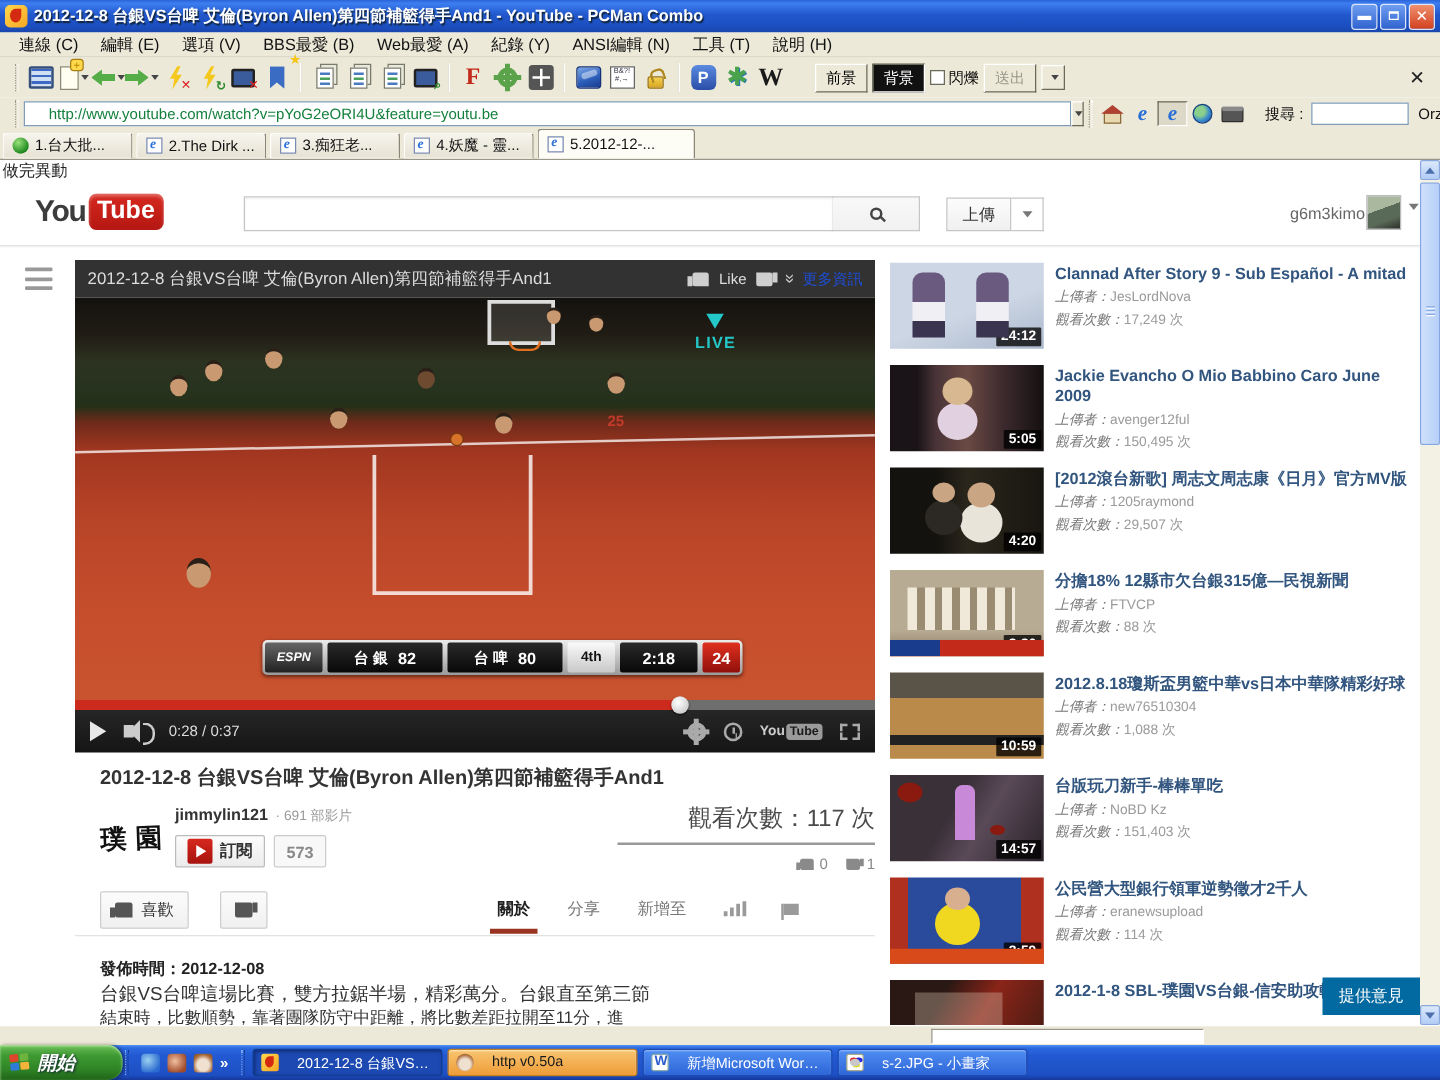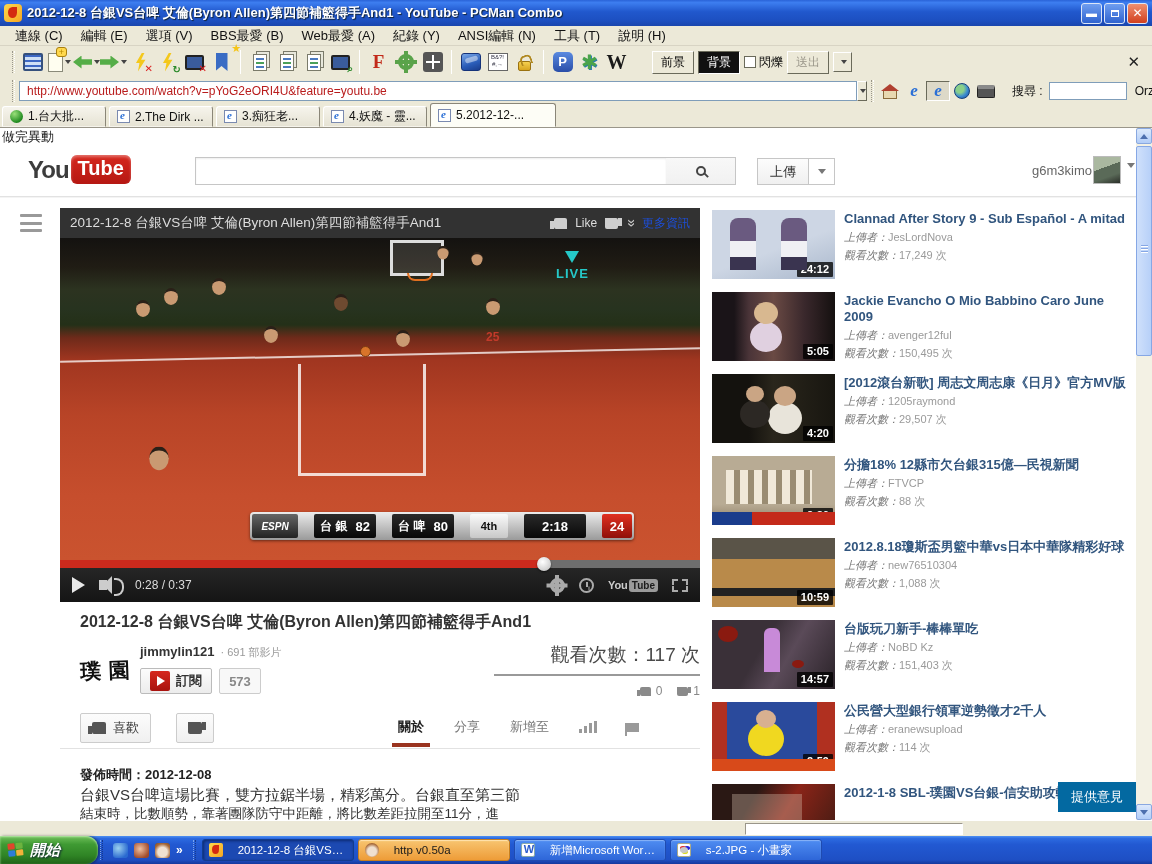--- a/index.html
+++ b/index.html
@@ -61,21 +61,21 @@
   .ic-flower{color:#4aa34a;font-size:20px;line-height:18px;text-shadow:1px 1px 0 #2a7ab0;}
   .ic-W{font-family:"Liberation Serif","DejaVu Serif",serif;font-size:20px;font-weight:bold;color:#1a1a1a;line-height:18px;}
   .fgbg{display:flex;align-items:center;gap:4px;margin-left:22px;font-size:12px;}
   .btn3d{border:1px solid;border-color:#fff #6a6a5a #6a6a5a #fff;background:#ece9d8;padding:2px 8px;}
   .btn3d.pressed{border-color:#6a6a5a #fff #fff #6a6a5a;background:#111;color:#fff;}
   .btn3d.disabled{color:#9a968a;}
   .chk{width:12px;height:12px;background:#fff;border:1px solid #6a6a5a;display:inline-block;vertical-align:-2px;margin-right:3px;}
   .tb-close{margin-left:auto;margin-right:12px;font-size:15px;font-weight:bold;color:#222;}
 
   .addressbar{position:absolute;left:0;top:78px;width:1152px;height:26px;background:#ece9d8;display:flex;align-items:center;padding-left:8px;}
-  .url-input{height:20px;flex:none;width:838px;border:1px solid #7f9db9;background:#fff;font-size:12px;padding:0 7px;color:#b91c1c;
+  .url-input{height:20px;flex:none;width:838px;border:1px solid #7f9db9;background:#fff;font-size:12px;padding:0 19px;color:#15803d;
     font-family:"Liberation Sans","DejaVu Sans",sans-serif;}
   .drop-btn{width:19px;height:20px;border:1px solid;border-color:#fff #6a6a5a #6a6a5a #fff;background:#ece9d8;display:flex;align-items:center;justify-content:center;}
   .ab-ico{width:24px;height:20px;display:flex;align-items:center;justify-content:center;position:relative;flex:none;}
   .ic-home{width:14px;height:9px;background:#e8d8b0;border:1px solid #8a6a3a;position:relative;margin-top:6px;}
   .ic-home::before{content:"";position:absolute;left:-3px;top:-7px;border-left:9px solid transparent;border-right:9px solid transparent;border-bottom:7px solid #b04030;}
   .ic-e{font-family:"Liberation Serif","DejaVu Serif",serif;color:#2a6fd6;font-size:17px;font-weight:bold;font-style:italic;line-height:16px;}
   .boxed{border:1px solid;border-color:#6a6a5a #fff #fff #6a6a5a;background:#ddd9c8;}
   .ic-globe{width:16px;height:16px;border-radius:50%;background:radial-gradient(circle at 35% 35%,#8ad08a 0 30%,#3a8ad0 60%,#1a4a90 100%);border:1px solid #14407c;}
   .ic-darkwin{width:18px;height:13px;background:#555;border:1px solid #222;border-top:4px solid #8a8a8a;border-radius:2px;}
   .search-lab{font-size:12px;color:#111;margin:0 6px 0 14px;white-space:nowrap;}
@@ -136,21 +136,21 @@
   .pl{position:absolute;width:26px;}
   .pl::before{content:"";display:block;width:14px;height:14px;border-radius:50%;background:#c99a72;margin:0 auto 1px;border-top:3px solid #2a2018;}
   .pl .body{width:26px;height:44px;border-radius:4px;}
   .pl .legs{width:20px;height:38px;margin:0 auto;background:linear-gradient(90deg,#b98a62 0 45%,transparent 45% 55%,#b98a62 55%);}
   .pl.g .body{background:linear-gradient(#2f6e3c 0 70%,#235c30 70%);}
   .pl.w .body{background:linear-gradient(#eceae6 0 66%,#e0dcd4 66%);box-shadow:inset 0 -14px 0 -12px #c04030;}
   .pl.dark::before{background:#6e4a30;}
   .pl.dark .legs{background:linear-gradient(90deg,#5a3a24 0 45%,transparent 45% 55%,#5a3a24 55%);}
   .num25{position:absolute;color:#c23a2a;font-weight:bold;font-size:12px;}
 
-  .sboard{position:absolute;left:150px;top:274px;width:384px;height:28px;background:linear-gradient(#ecECec,#9a9a9a);border-radius:4px;padding:2px;display:flex;gap:16px;align-items:stretch;box-shadow:0 1px 3px rgba(0,0,0,.5);margin-left:40px;}
+  .sboard{position:absolute;left:150px;top:274px;width:384px;height:28px;background:linear-gradient(#ecECec,#9a9a9a);border-radius:4px;padding:2px;display:flex;gap:4px;align-items:stretch;box-shadow:0 1px 3px rgba(0,0,0,.5);}
   .sb{display:flex;align-items:center;justify-content:center;color:#fff;font-weight:bold;border-radius:2px;}
   .sb.espn{width:46px;background:linear-gradient(#666,#222);font-style:italic;font-size:10px;letter-spacing:0;}
   .sb.team{flex:1;background:linear-gradient(#2a2a2a,#080808);font-size:12px;gap:8px;}
   .sb .score{font-size:13px;}
   .sb.period{width:38px;background:linear-gradient(#fafafa,#c8c8c8);color:#111;font-size:11px;}
   .sb.clock{width:62px;background:linear-gradient(#2a2a2a,#080808);font-size:13px;}
   .sb.shot{width:30px;background:linear-gradient(#e03020,#90100a);font-size:13px;}
 
   .progress{height:8px;background:#6e6e6e;position:relative;}
   .progress .played{position:absolute;left:0;top:0;bottom:0;width:75.7%;background:#cc2a1d;}

